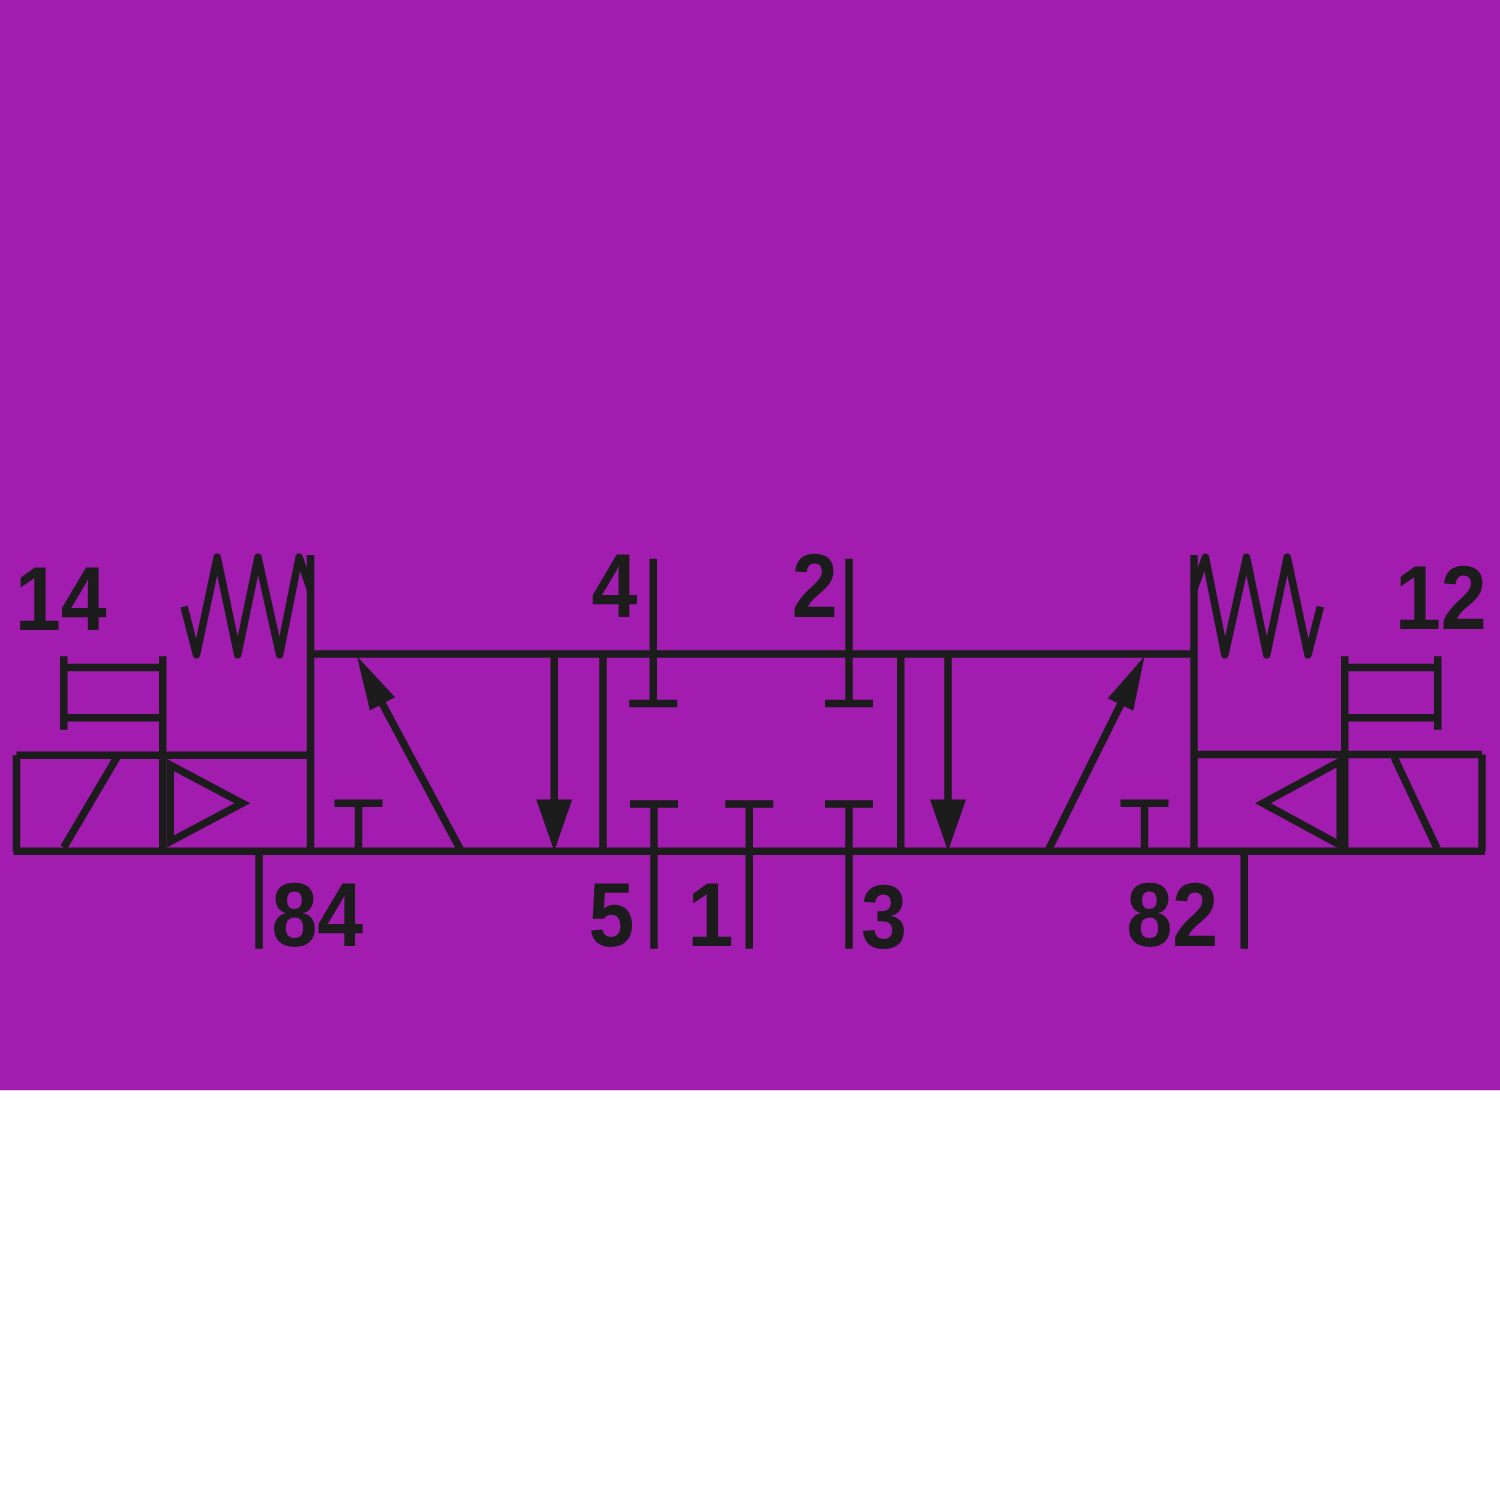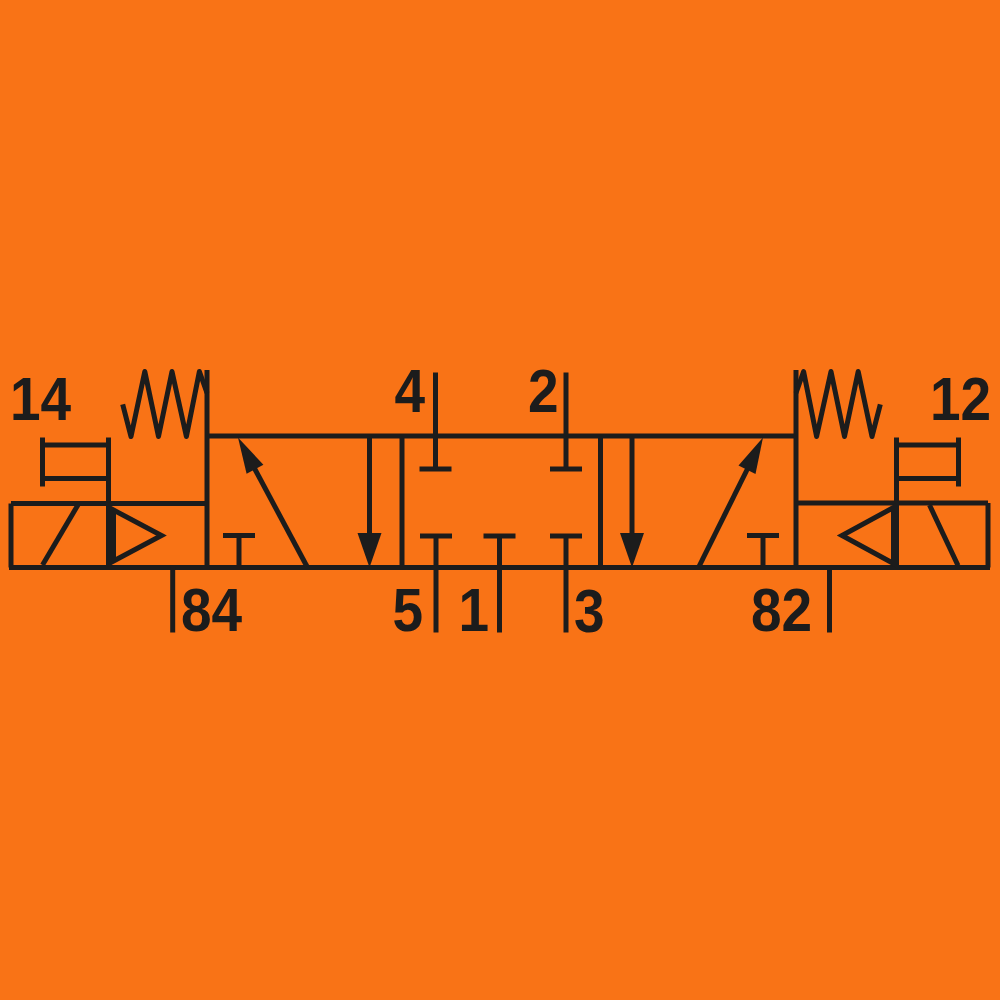--- a/index.html
+++ b/index.html
@@ -1,16 +1,16 @@
 <!DOCTYPE html>
 <html><head>
 <meta charset="utf-8">
 <style>
   html,body{margin:0;padding:0;background:#ffffff;}
-  .wrap{width:1000px;height:1000px;position:relative;background:#f97316;}
+  .wrap{width:1000px;height:727px;position:relative;background:#a21caf;}
   svg{position:absolute;left:0;top:0;}
   text{font-family:"Liberation Sans",sans-serif;font-weight:bold;fill:#1c1c1c;}
 </style>
 </head>
 <body>
 <div class="wrap">
 <svg width="1000" height="1000" viewBox="0 0 1000 1000">
   <g stroke="#1c1c1c" stroke-width="5" fill="none">
 
     <line x1="9" y1="567.5" x2="990" y2="567.5"></line>

